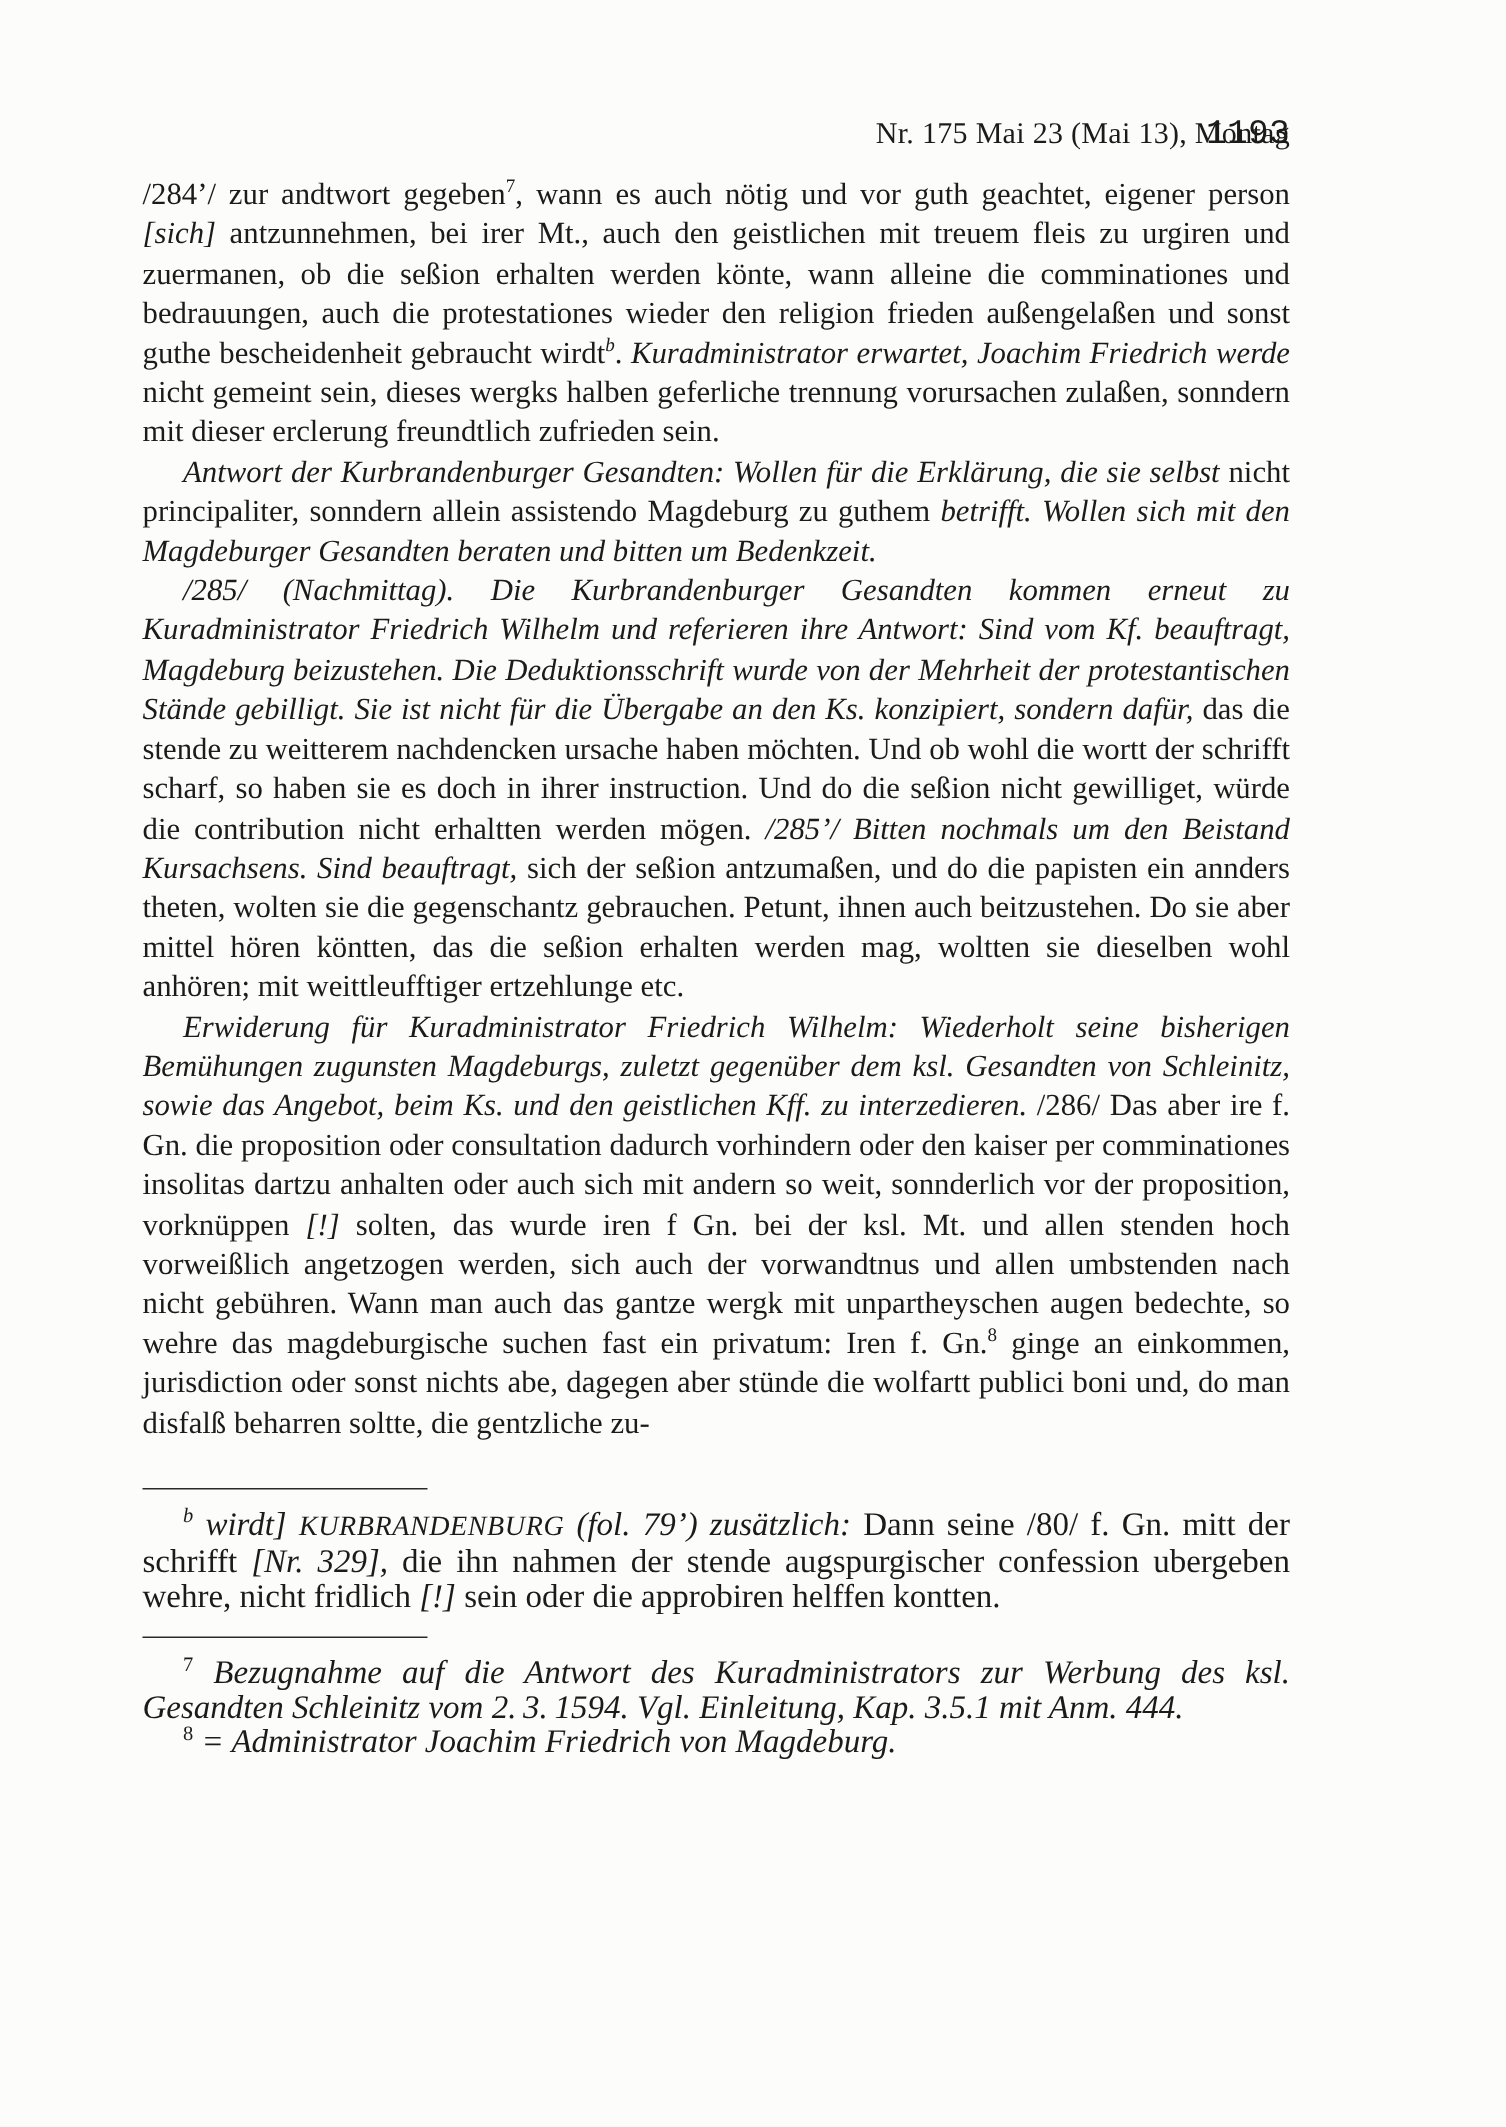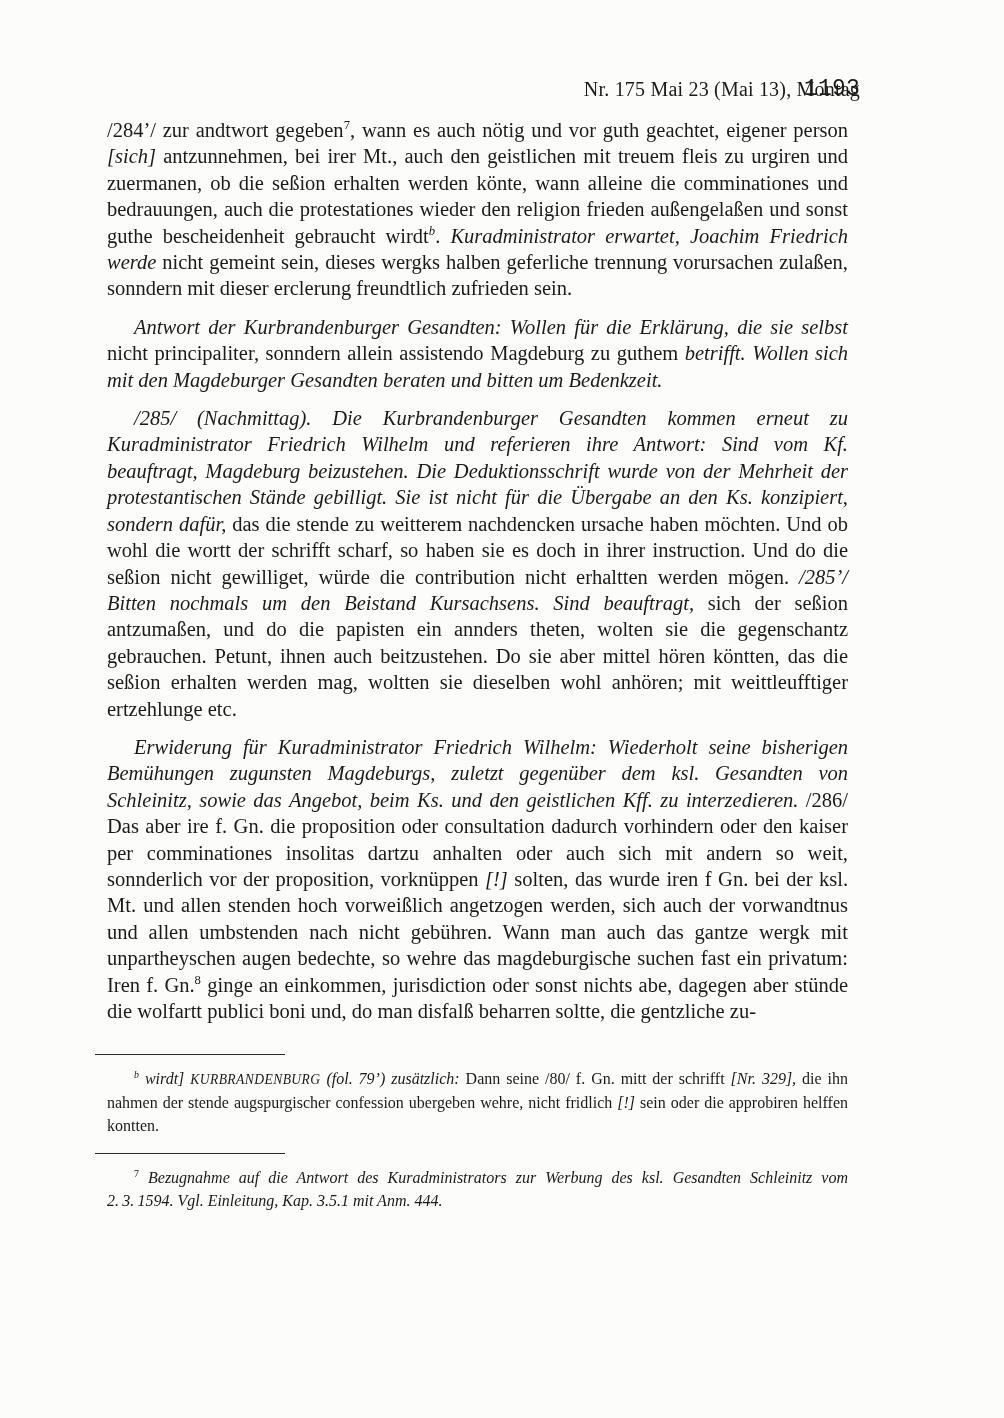--- a/index.html
+++ b/index.html
@@ -28,39 +28,39 @@
     right: 0;
     top: -2px;
     font-size: 23px;
     font-family: Liberation Mono, monospace;
   }
   .body-text {
     font-size: 20.5px;
     line-height: 26.4px;
     text-align: justify;
   }
-  .para { margin: 12px; }
+  .para { margin: 0; }
   .para.indent { text-indent: 27px; }
   .it { font-style: italic; }
   .caps { font-size: 0.85em; letter-spacing: 0.4px; }
   sup {
     font-size: 0.62em;
     line-height: 0;
     vertical-align: super;
   }
   .footnote-sep {
     width: 190px;
     border: 0;
     border-top: 1.6px solid #2a2a2a;
     margin: 0;
   }
   .sep1 { margin-top: 30px; margin-bottom: 11px; }
   .sep2 { margin-top: 16px; margin-bottom: 11px; }
   .footnotes {
-    font-size: 16px;
+    font-size: 22px;
     line-height: 23px;
     text-align: justify;
   }
   .footnotes .para.indent { text-indent: 27px; }
 </style>
 </head>
 <body>
 
 <div class="page">
 
@@ -79,15 +79,16 @@
   <hr class="footnote-sep sep1">
 
   <div class="footnotes">
       <p class="para indent"><sup class="it">b</sup><span class="it"> wirdt] </span><span class="it caps">KURBRANDENBURG</span><span class="it"> (fol. 79’) zusätzlich: </span><span>Dann seine /80/ f. Gn. mitt der schrifft </span><span class="it">[Nr. 329],</span><span> die ihn nahmen der stende augspurgischer confession ubergeben wehre, nicht fridlich </span><span class="it">[!]</span><span> sein oder die approbiren helffen kontten.</span></p>
     </div>
 
   <hr class="footnote-sep sep2">
 
   <div class="footnotes">
       <p class="para indent"><sup>7</sup><span class="it"> </span><span class="it">Bezugnahme auf die Antwort des Kuradministrators zur Werbung des ksl. Gesandten Schleinitz vom 2. 3. 1594. Vgl. Einleitung, Kap. 3.5.1 mit Anm. 444.</span></p>
+      <p class="para indent"><sup>8</sup><span class="it"> </span><span class="it">= Administrator Joachim Friedrich von Magdeburg.</span></p>
     </div>
 
 </div>
 
 </body></html>

